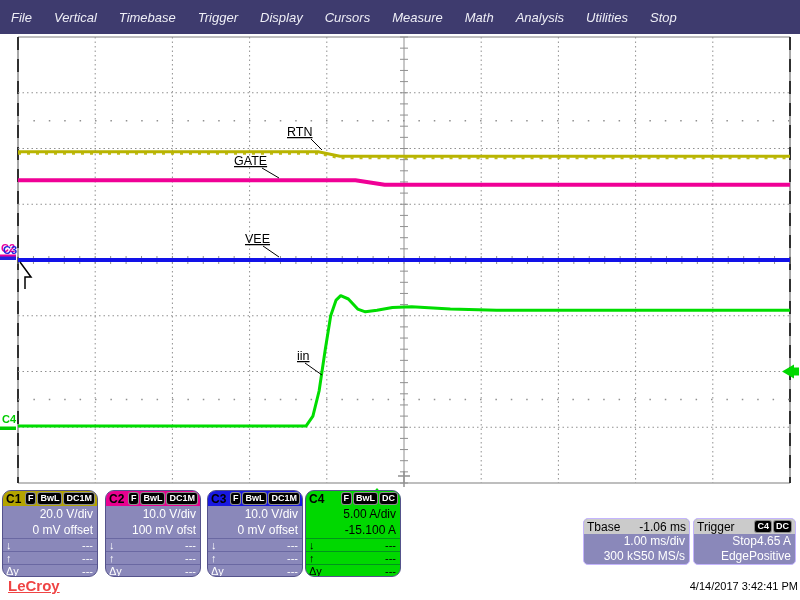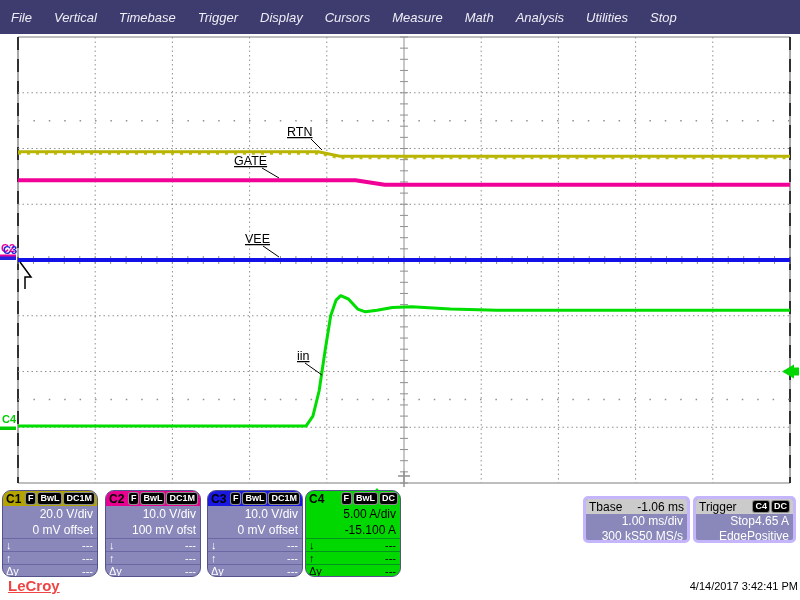--- a/index.html
+++ b/index.html
@@ -36,22 +36,22 @@
   }
   .chbox-val{height:16px;line-height:16px;text-align:right;padding-right:4px;}
   .mrow{
     height:12px;line-height:12px;border-top:1px solid #6a68a2;
     display:flex;justify-content:space-between;padding:0 4px 0 3px;font-size:11px;
   }
   .chbox-green{background:#00d800;color:#000;}
   .chbox-green .mrow{border-top:1px solid #00941c;}
   
   .infobox{
-    position:absolute;top:496px;height:47px;background:#8a88ba;
-    border:3px solid #c4b5fd;border-radius:5px;overflow:hidden;color:#fff;
+    position:absolute;top:518px;height:47px;background:#8a88ba;
+    border:1px solid #c4b5fd;border-radius:5px;overflow:hidden;color:#fff;
     font-size:12px;z-index:2;box-sizing:border-box;
   }
   .infobox .ihead{
     height:15px;background:#cbcbcb;color:#000;display:flex;align-items:center;
     padding:0 3px;font-size:12px;
   }
   .infobox .ihead .hval{margin-left:auto;}
   .irow{height:15px;line-height:15px;display:flex;justify-content:flex-end;padding:0 4px;}
   .irow .only-right{margin-left:auto;}
   

